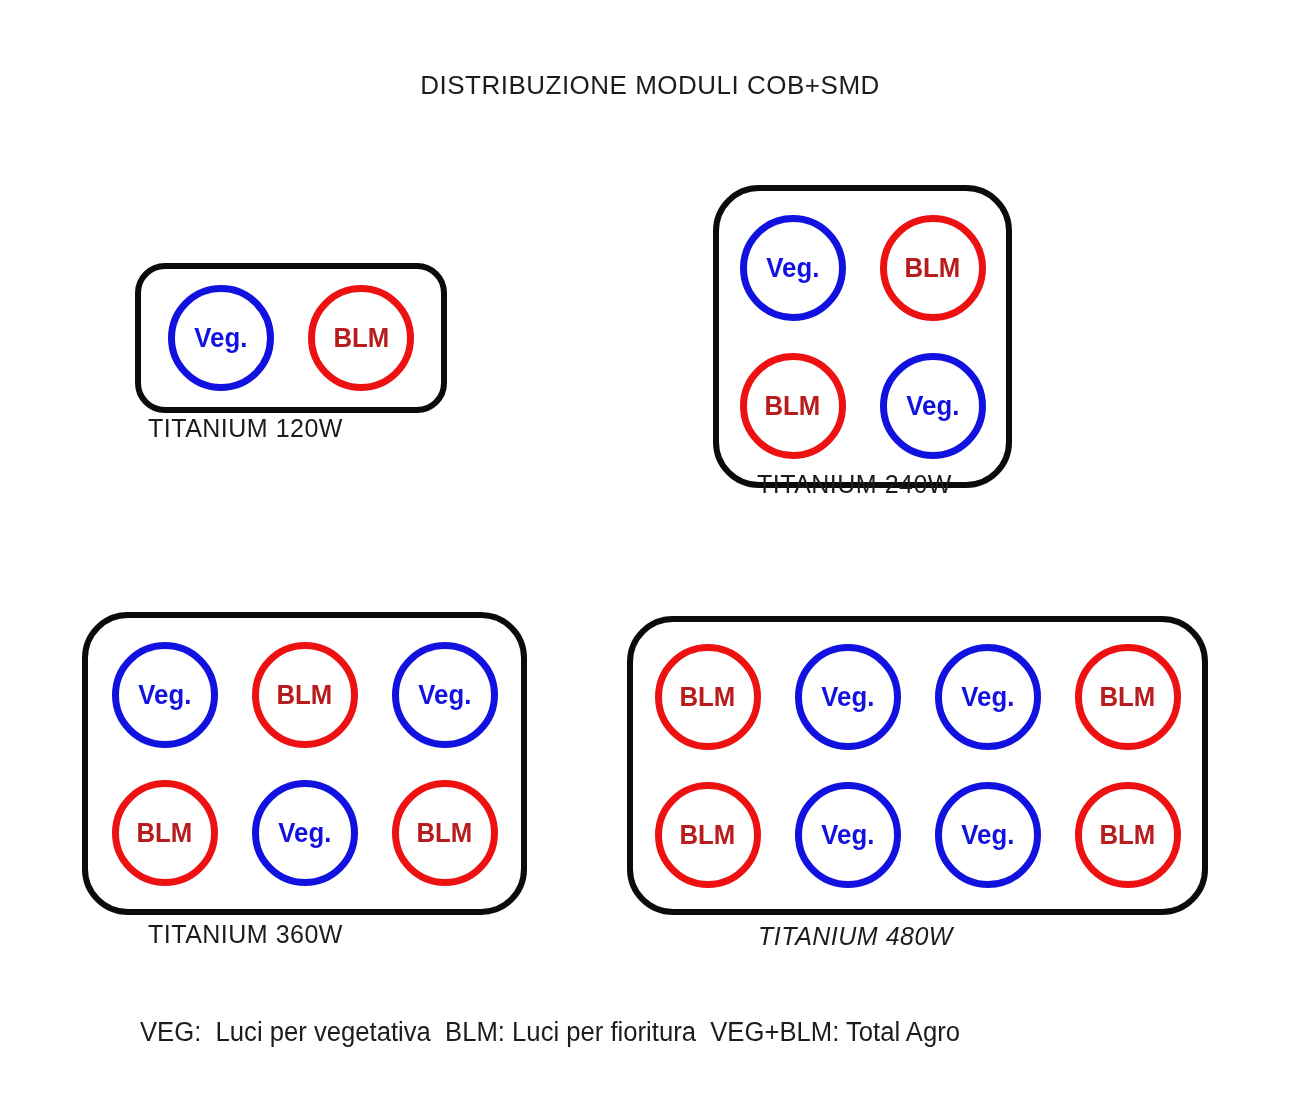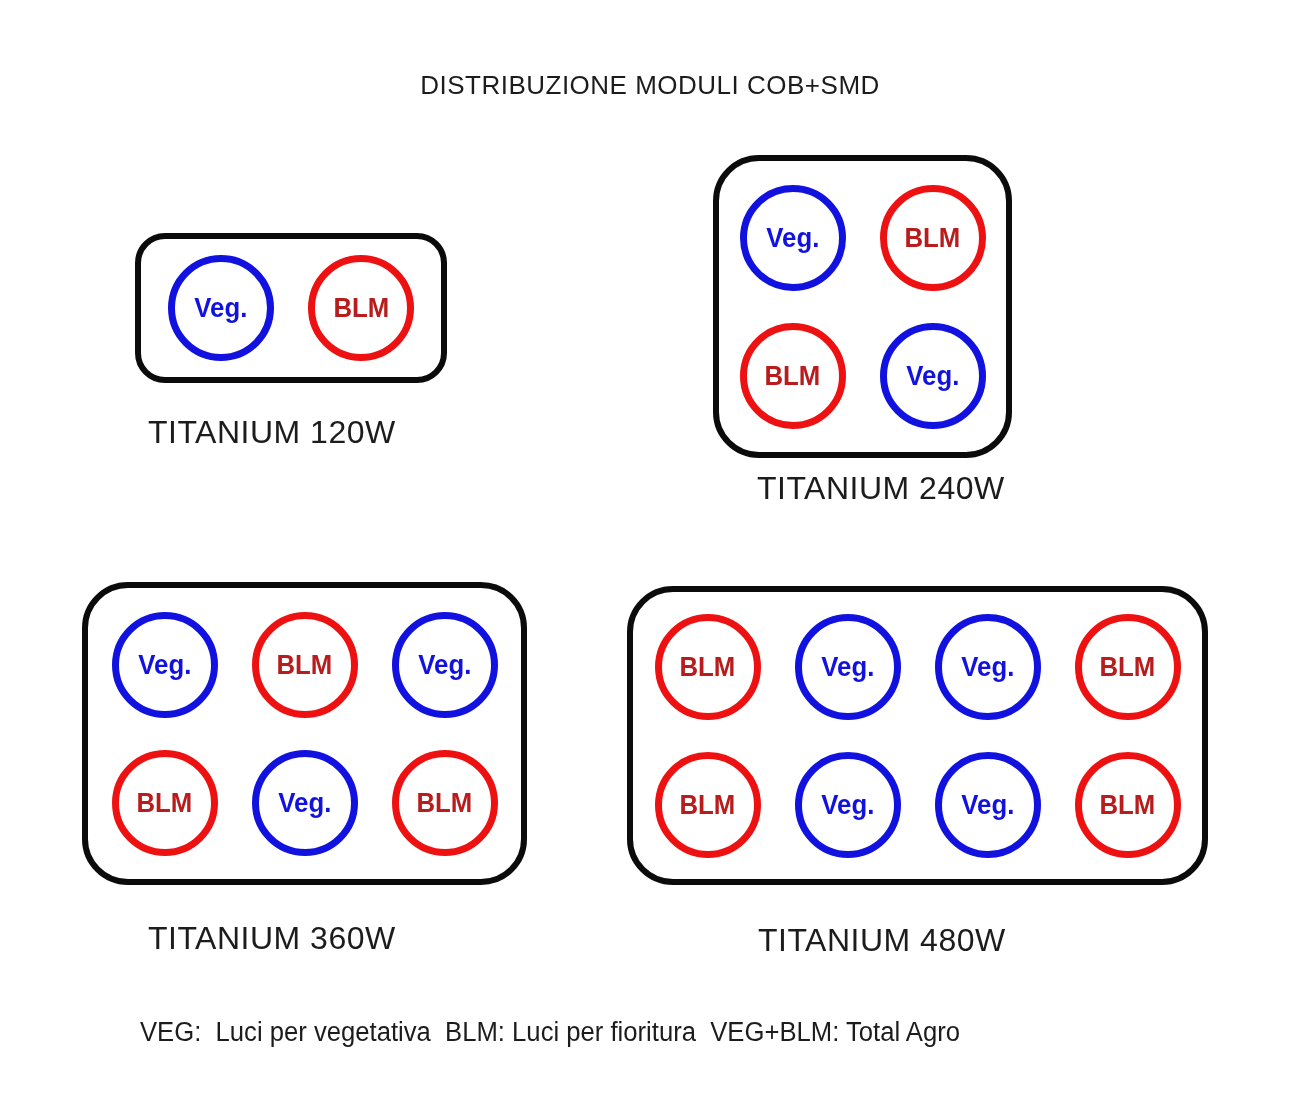--- a/index.html
+++ b/index.html
@@ -27,20 +27,21 @@
   }
   .panel {
     position: absolute;
     box-sizing: border-box;
     border: 6px solid #0b0b0b;
     background: #ffffff;
     display: grid;
     grid-auto-rows: 138px;
     align-content: center;
     justify-content: center;
+    margin-top: 30px;
   }
   .panel-120 { left: 135px; top: 233px; width: 312px; height: 150px; border-radius: 30px; }
   .panel-240 { left: 713px; top: 155px; width: 299px; height: 303px; border-radius: 46px; }
   .panel-360 { left:  82px; top: 582px; width: 445px; height: 303px; border-radius: 46px; }
   .panel-480 { left: 627px; top: 586px; width: 581px; height: 299px; border-radius: 46px; }
   .cell {
     width: 140px;
     height: 138px;
     display: flex;
     align-items: center;
@@ -60,29 +61,29 @@
   .circle span {
     font-size: 28px;
     font-weight: bold;
     letter-spacing: 0px;
     transform: scaleX(0.92);
   }
   .circle.veg { border-color: #1212e0; color: #1212e0; }
   .circle.blm { border-color: #ee1111; color: #b91c1c; }
   .module-label {
     position: absolute;
-    font-size: 32px;
+    font-size: 25px;
     color: #1c1c1c;
     letter-spacing: 0.5px;
     white-space: nowrap;
   }
   .label-120 { left: 148px; top: 414px; }
   .label-240 { left: 757px; top: 470px; }
   .label-360 { left: 148px; top: 920px; }
-  .label-480 { left: 758px; top: 922px; }
+  .label-480 { left: 758px; top: 922px; font-style: italic; }
   .legend {
     position: absolute;
     left: 140px;
     top: 1017px;
     font-size: 27px;
     color: #1c1c1c;
     white-space: pre;
     transform: scaleX(0.95);
     transform-origin: left top;
   }

